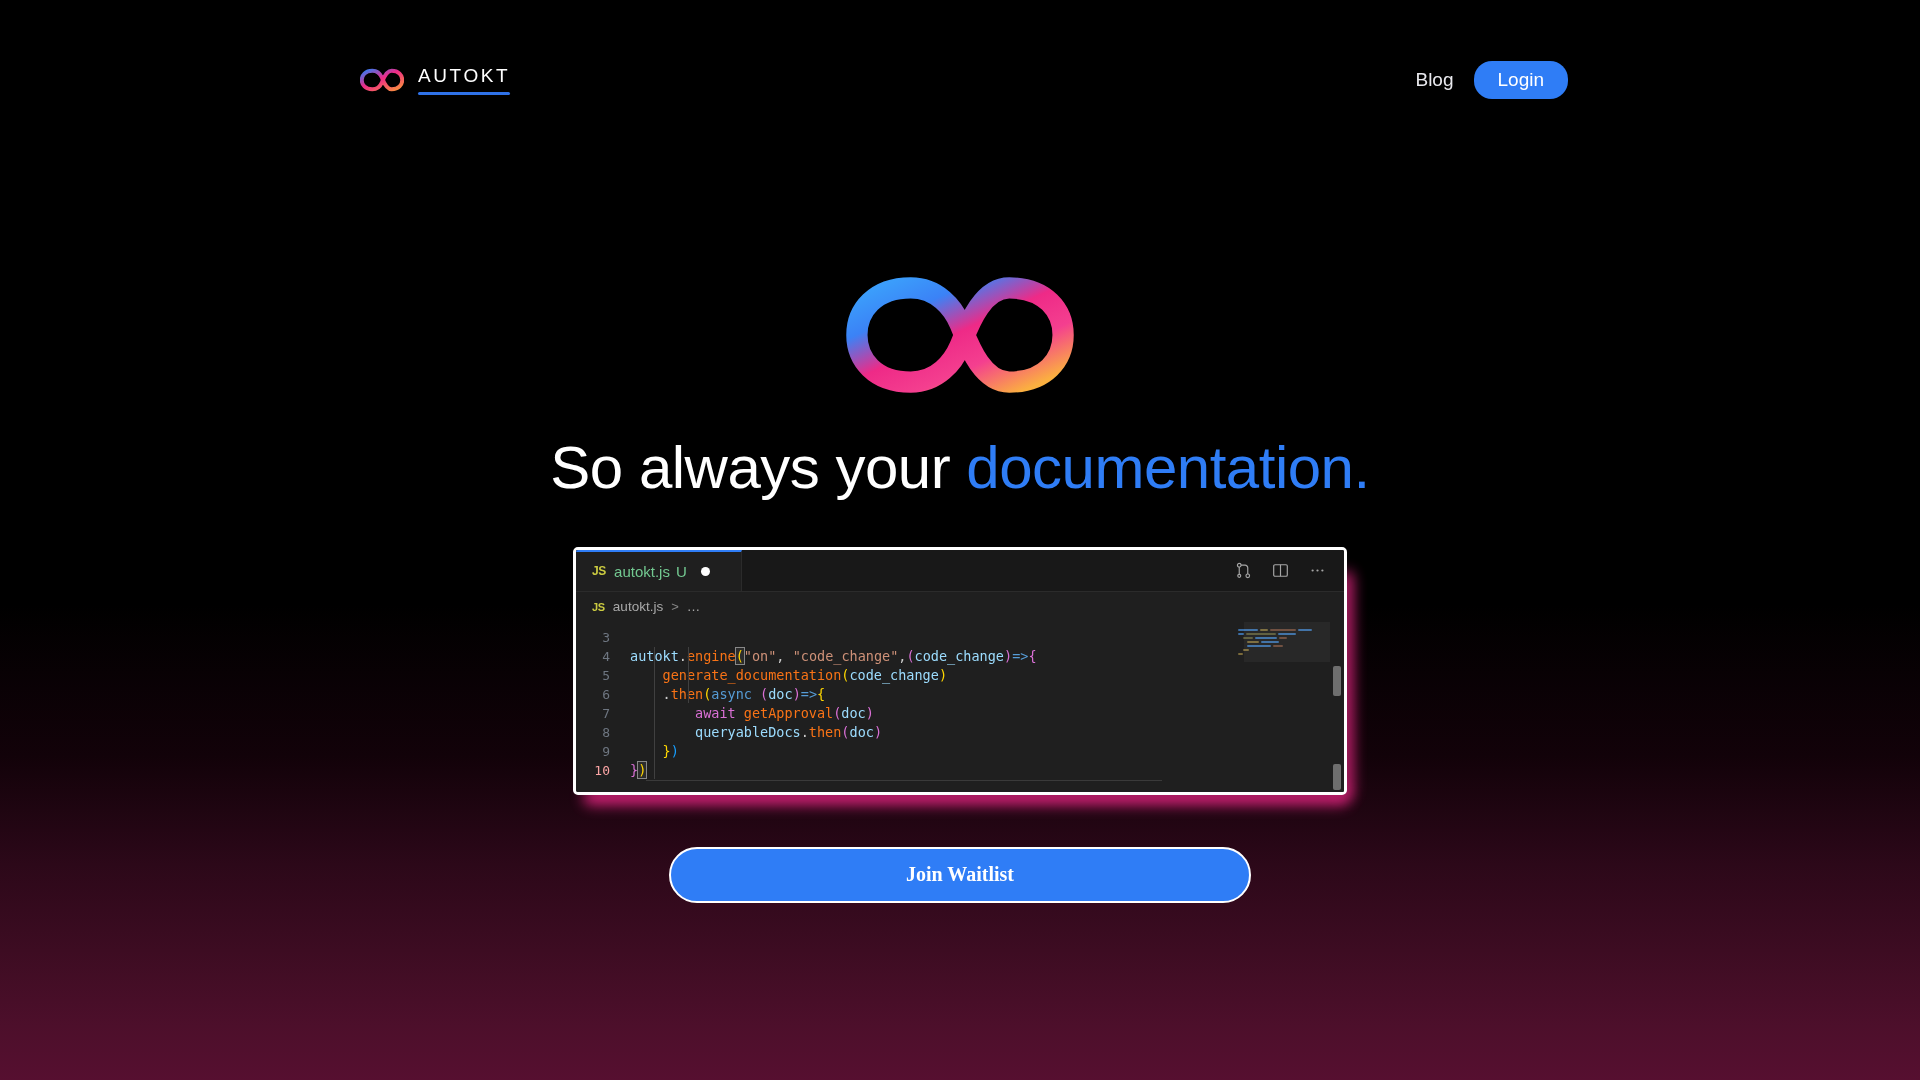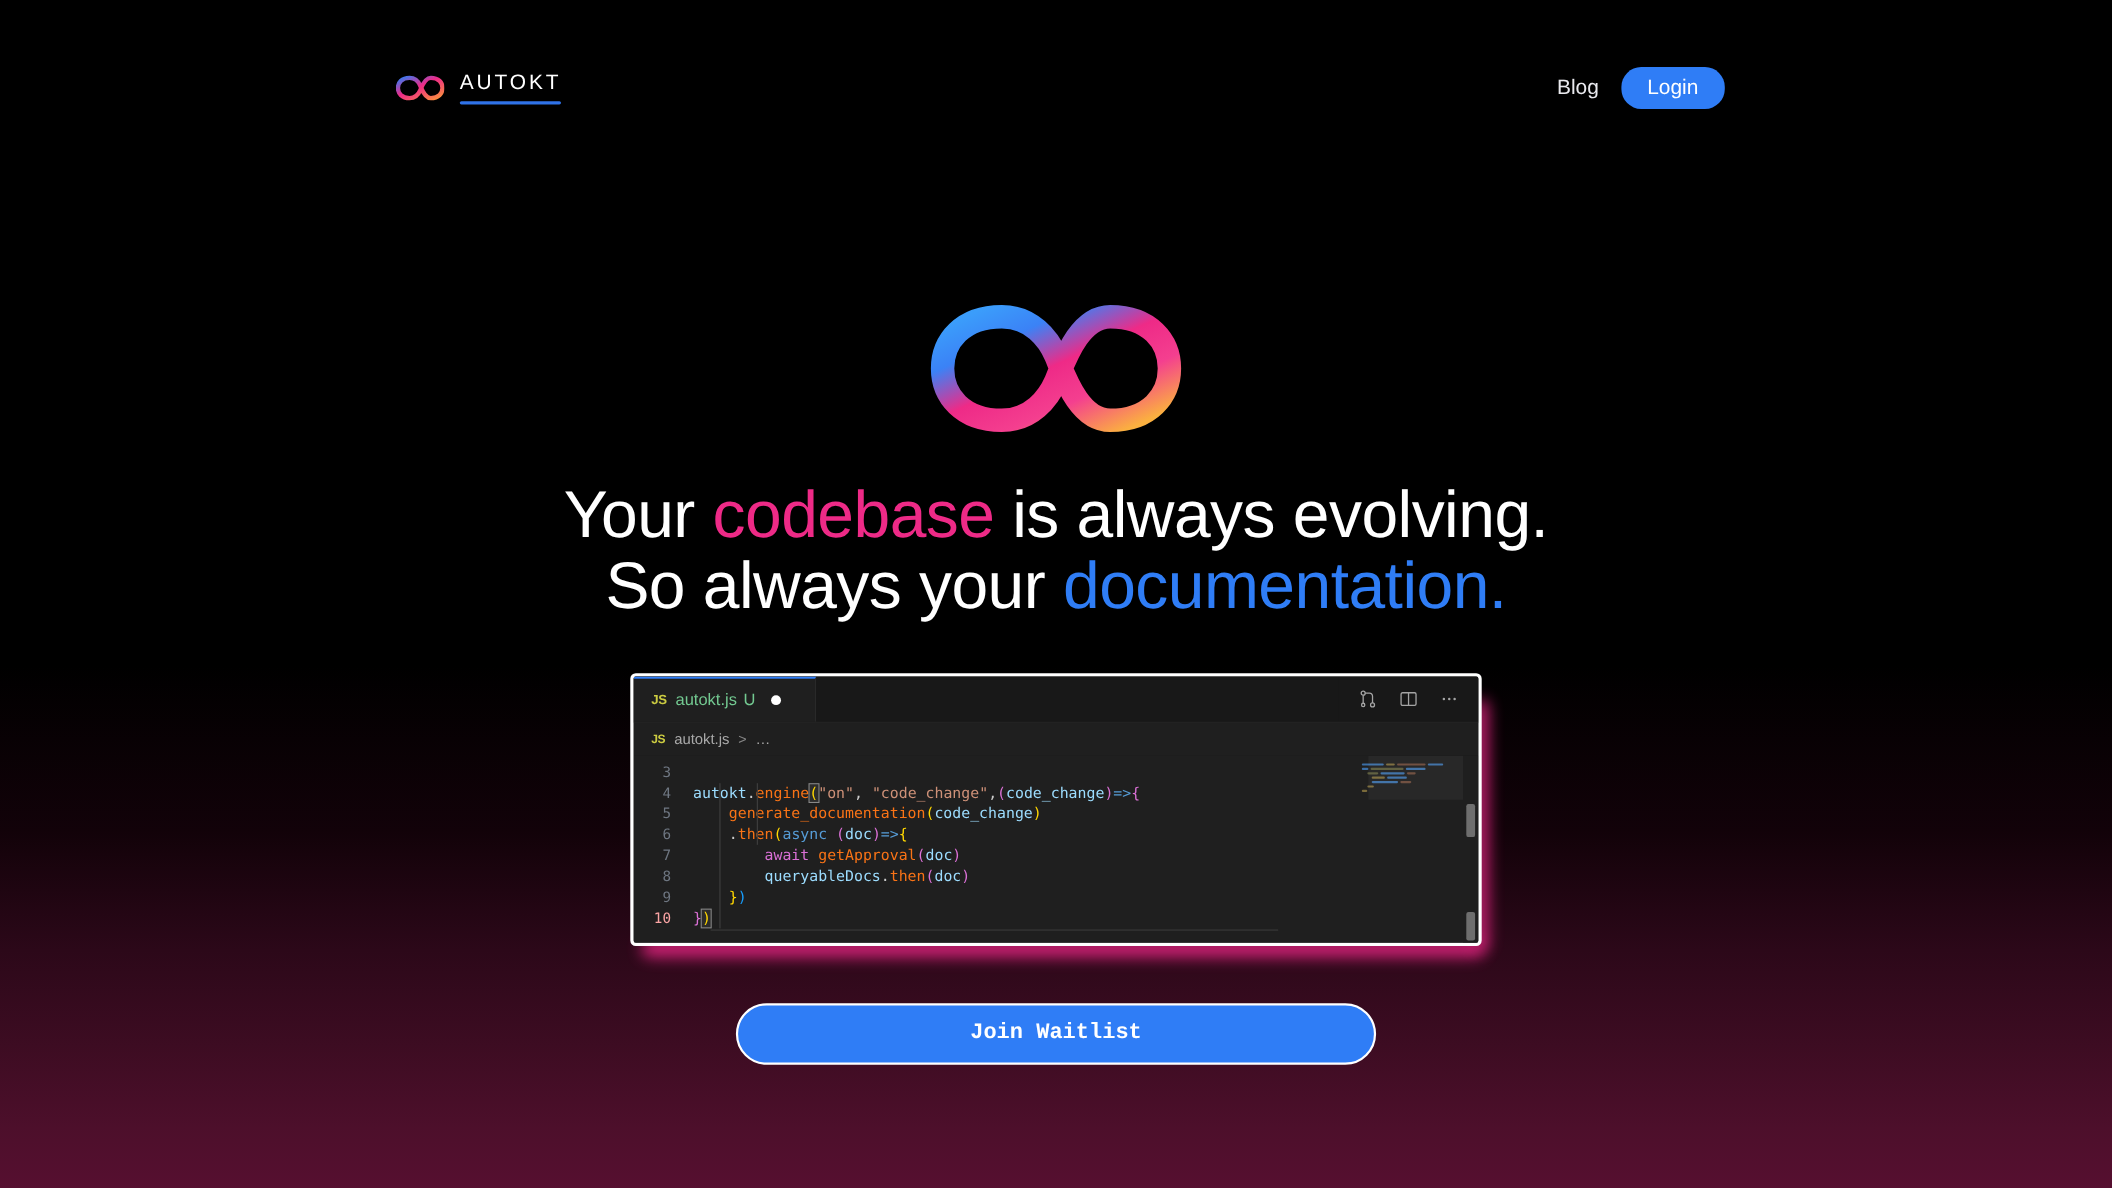--- a/index.html
+++ b/index.html
@@ -232,21 +232,21 @@
   }
 
   
   .cta {
     margin-top:52px;
     width:582px; height:56px;
     background:#2f7df6;
     border:2px solid #ffffff;
     border-radius:30px;
     color:#ffffff; font-size:20px; font-weight:700;
-    font-family:Liberation Mono, monospace;
+    font-family:Liberation Serif, serif;
     cursor:pointer;
     display:flex; align-items:center; justify-content:center;
   }
 </style>
 </head>
 <body>
 
 <div class="page">
 
   <div class="nav">
@@ -283,21 +283,20 @@
           <stop offset="22%" stop-color="#3b82f6"></stop>
           <stop offset="48%" stop-color="#ee2a87"></stop>
           <stop offset="72%" stop-color="#f43f8f"></stop>
           <stop offset="100%" stop-color="#fbb040"></stop>
         </linearGradient>
       </defs>
       <path d="M28 8 C12 8 4 18 4 29 C4 40 12 50 28 50 C40 50 47 41 50 34 C53 27 59 8 72 8 C88 8 96 18 96 29 C96 40 88 50 72 50 C59 50 53 31 50 24 C47 17 40 8 28 8 Z" fill="none" stroke="url(#heroGrad)" stroke-width="9.5" stroke-linecap="round"></path>
     </svg>
 
     <h1 class="headline">
-      <span class="line"><span>Your </span><span class="hl-pink">codebase</span><span> is always evolving.</span></span>
       <span class="line"><span>So always your </span><span class="hl-blue">documentation.</span></span>
     </h1>
 
     <div class="editor-wrap">
       <div class="editor-glow"></div>
       <div class="editor-glow-right"></div>
 
       <div class="editor">
 
         <div class="tabstrip">

